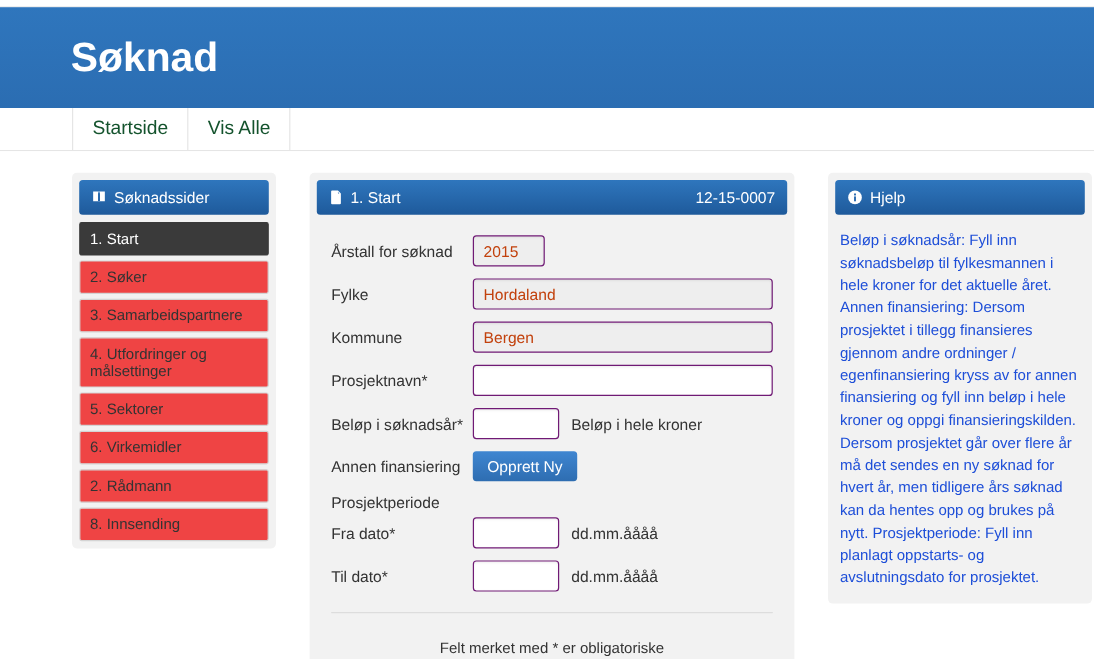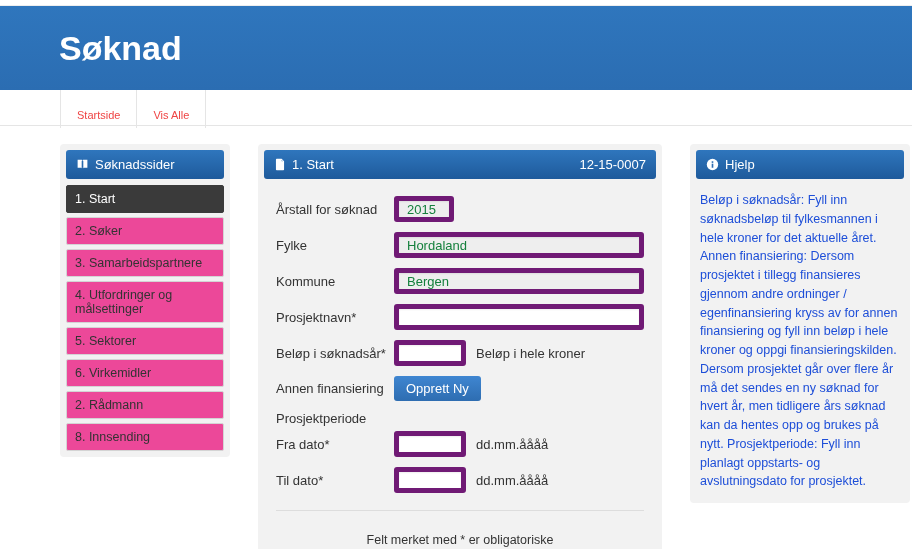--- a/index.html
+++ b/index.html
@@ -1,36 +1,36 @@
 <!DOCTYPE html>
 <html><head>
 <meta charset="utf-8">
 <style>
   * { box-sizing: border-box; margin: 0; padding: 0; }
   body { font-family: "Helvetica Neue", Helvetica, Arial, sans-serif; font-size: 13px; color: #333; background: #fff; }
   .topbar { height: 6px; background: #fff; border-bottom: 1px solid #eee; }
   .header { background: #2d72b8; background: linear-gradient(#2f76bd,#2b6db2); height: 84px; display: flex; align-items: center; }
   .header h1 { color: #fff; font-size: 34px; font-weight: 600; margin-left: 59px; }
   .tabs { border-bottom: 1px solid #e5e5e5; padding-left: 60px; height: 36px; display: flex; background:#fff; }
-  .tab { padding: 19px 16px; color: #ef4444; font-size: 11px; border-right: 1px solid #e5e5e5; cursor: pointer; }
+  .tab { padding: 9px 16px; color: #14532d; font-size: 16px; border-right: 1px solid #e5e5e5; cursor: pointer; }
   .tab:first-child { border-left: 1px solid #e5e5e5; }
   .container { display: flex; gap: 28px; padding: 18px 36px 24px 60px; background:#fff; }
   .col-left { width: 170px; flex-shrink:0; }
   .col-mid { flex: 1; }
   .col-right { width: 220px; flex-shrink:0; }
   .panel { background: #f2f2f2; border-radius: 4px; padding: 6px; }
   .panel-mid { background:#f2f2f2; border-radius:4px; padding: 14px 18px 18px; }
   .panel-head { background: linear-gradient(#2f76bd,#1e5a9b); color:#fff; padding: 7px 10px; border-radius: 3px; font-size: 13px; display:flex; align-items:center; gap:6px; }
   .panel-head.mid { justify-content: space-between; margin: -8px -12px 12px -12px; }
   .nav-list { margin-top: 6px; display:flex; flex-direction:column; gap:4px; }
-  .nav-item { background:#ec4899; border:1px solid #d4d4d4; border-radius:2px; padding:6px 8px; font-size:12.5px; cursor:pointer; }
+  .nav-item { background:#ef4444; border:1px solid #d4d4d4; border-radius:2px; padding:6px 8px; font-size:12.5px; cursor:pointer; }
   .nav-item.active { background:#3a3a3a; color:#fff; border-color:#3a3a3a; }
   .form-row { display:flex; align-items:center; padding: 5px 0; }
   .form-label { width: 118px; color:#333; font-size:13px; }
-  .form-input { width: 250px; height:26px; background:#fff; border:5px solid #701a75; border-radius:3px; padding: 3px 8px; font-size:13px; color:#15803d; box-shadow: inset 0 1px 2px rgba(0,0,0,0.07); }
+  .form-input { width: 250px; height:26px; background:#fff; border:1px solid #701a75; border-radius:3px; padding: 3px 8px; font-size:13px; color:#c2410c; box-shadow: inset 0 1px 2px rgba(0,0,0,0.07); }
   .form-input.readonly { background:#eeeeee; }
   .form-input.sm { width: 72px; }
   .form-hint { margin-left: 10px; color:#333; font-size:13px; }
   .btn { display:inline-block; padding: 5px 12px; border-radius:3px; border:none; color:#fff; font-size:13px; cursor:pointer; }
   .btn-primary { background: linear-gradient(#3f86d1,#2e6db1); }
   .btn-row { display:flex; gap:8px; margin-top: 10px; align-items:center; }
   .btn-row .spacer { flex:1; }
   .divider { border-top:1px solid #ddd; margin: 12px 0 8px; }
   .req-note { text-align:center; font-size:12.5px; color:#333; margin: 22px 0; }
   .help-text { font-size:12.5px; color:#1d4ed8; line-height:1.5; padding: 12px 4px 6px; }

